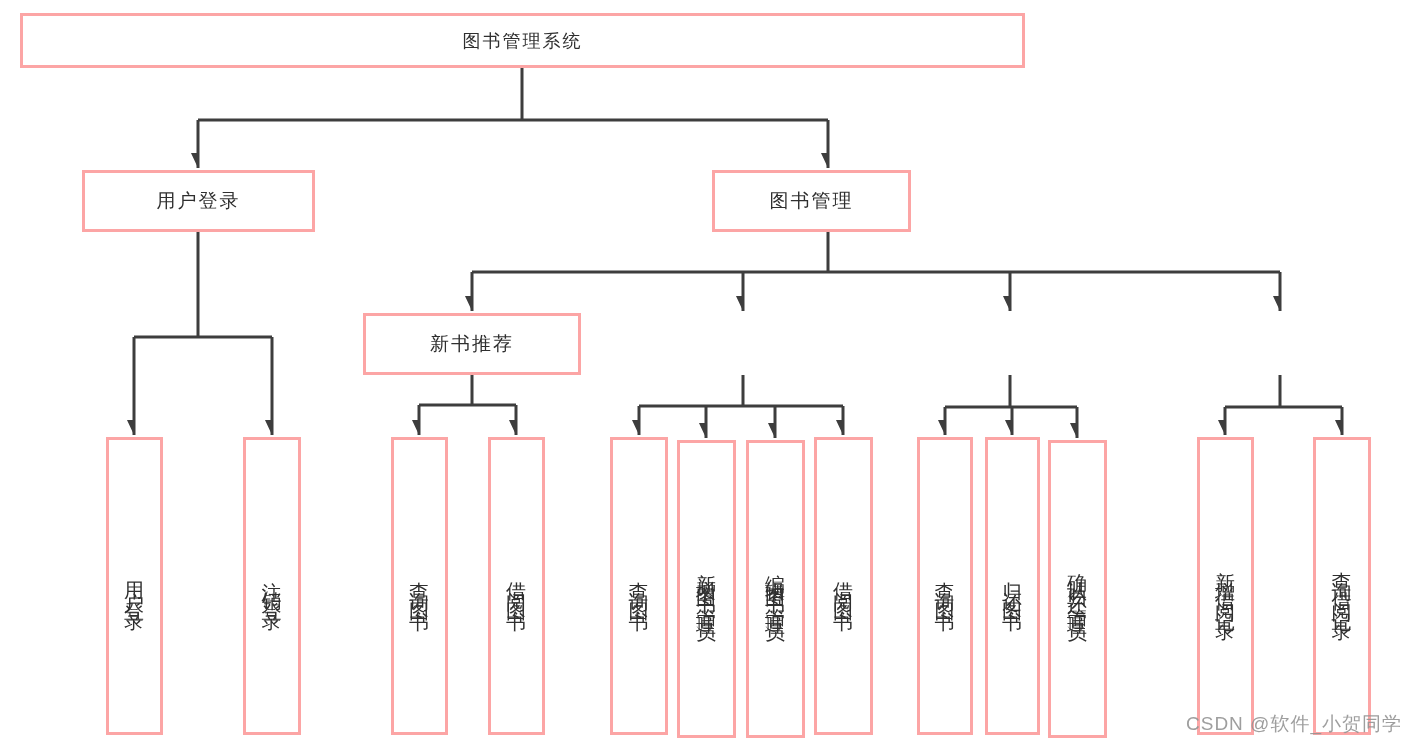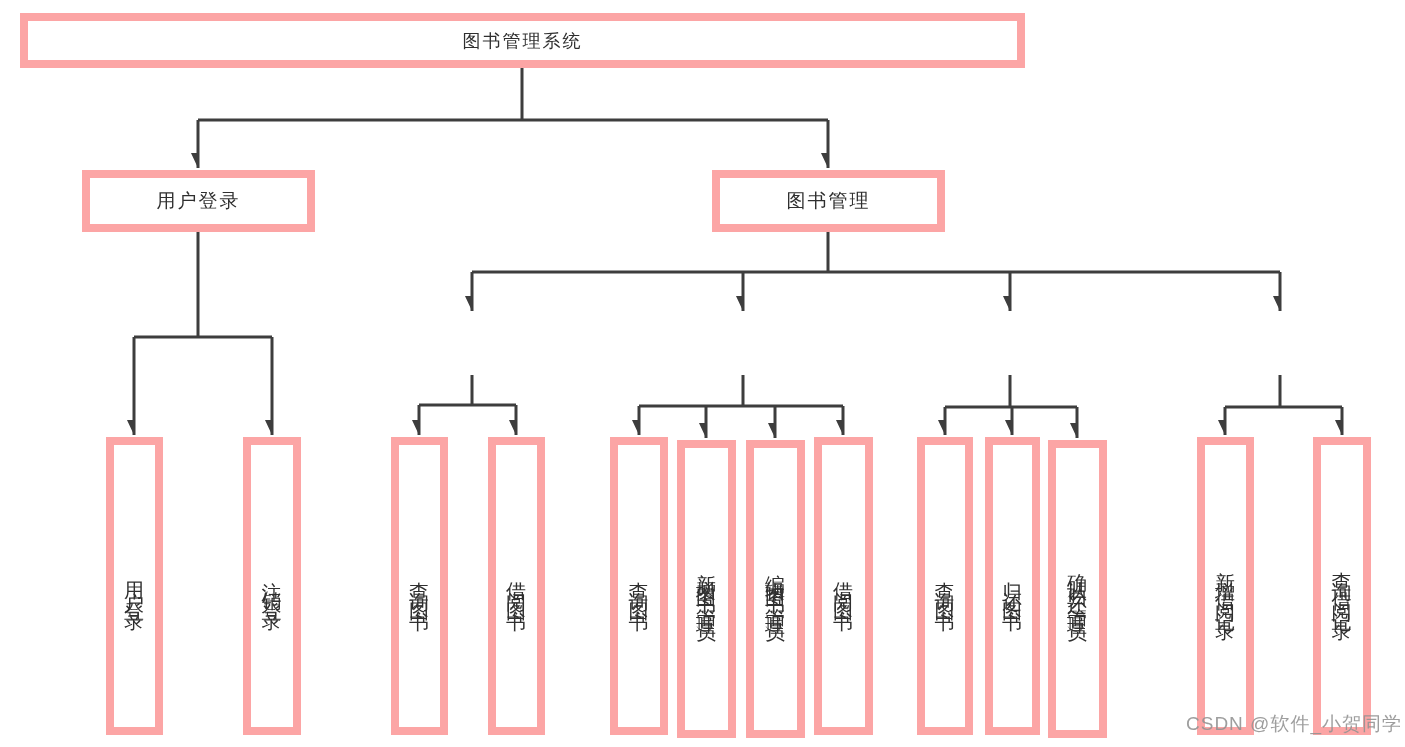--- a/index.html
+++ b/index.html
@@ -2,21 +2,21 @@
 <html><head>
 <meta charset="utf-8">
 <style>
   html,body { margin:0; padding:0; background:#ffffff; }
   .stage {
     position:relative; width:1405px; height:747px; background:#ffffff;
     font-family:"Liberation Sans","DejaVu Sans",sans-serif; overflow:hidden;
   }
   .box {
     position:absolute; box-sizing:border-box;
-    border:8px solid #fca5a5; background:#ffffff;
+    border:3px solid #fca5a5; background:#ffffff;
     display:flex; align-items:center; justify-content:center;
     color:#2f2f2f;
   }
   .hlabel { font-size:19px; letter-spacing:2px; white-space:nowrap; }
   .root .hlabel { font-size:18px; }
   .vtext {
     writing-mode:vertical-rl; text-orientation:mixed;
     font-size:20px; letter-spacing:10px; line-height:1; white-space:nowrap;
   }
   .leaf-long .vtext { letter-spacing:7px; }
@@ -70,24 +70,27 @@
     </g>
   </svg>
 
   <div class="box root" style="left:20px;top:13px;width:1005px;height:55px">
     <span class="hlabel">图书管理系统</span>
   </div>
 
   <div class="box" style="left:82px;top:170px;width:233px;height:62px">
     <span class="hlabel">用户登录</span>
   </div>
-  <div class="box" style="left:712px;top:170px;width:233px;height:62px">
+  <div class="box" style="left:712px;top:170px;width:199px;height:62px">
     <span class="hlabel">图书管理</span>
   </div>
 
+  <div class="box" style="left:363px;top:313px;width:218px;height:62px">
+    <span class="hlabel">新书推荐</span>
+  </div>
 
   <div class="box leaf" style="left:106px;top:437px;width:57px;height:298px">
     <span class="vtext">用户登录</span>
   </div>
   <div class="box leaf" style="left:243px;top:437px;width:58px;height:298px">
     <span class="vtext">注销登录</span>
   </div>
 
   <div class="box leaf" style="left:391px;top:437px;width:57px;height:298px">
     <span class="vtext">查询图书</span>

